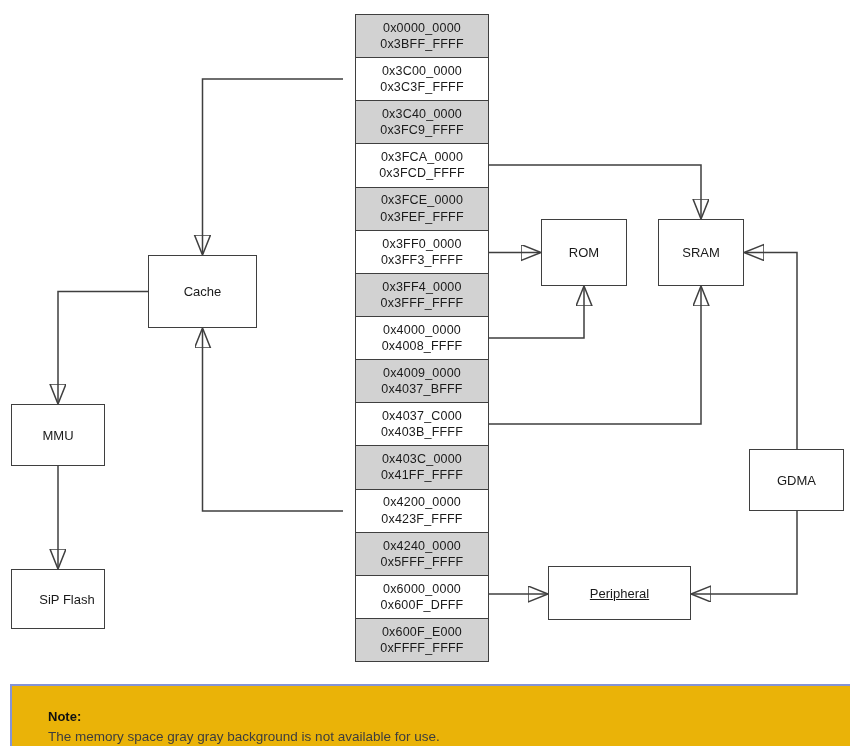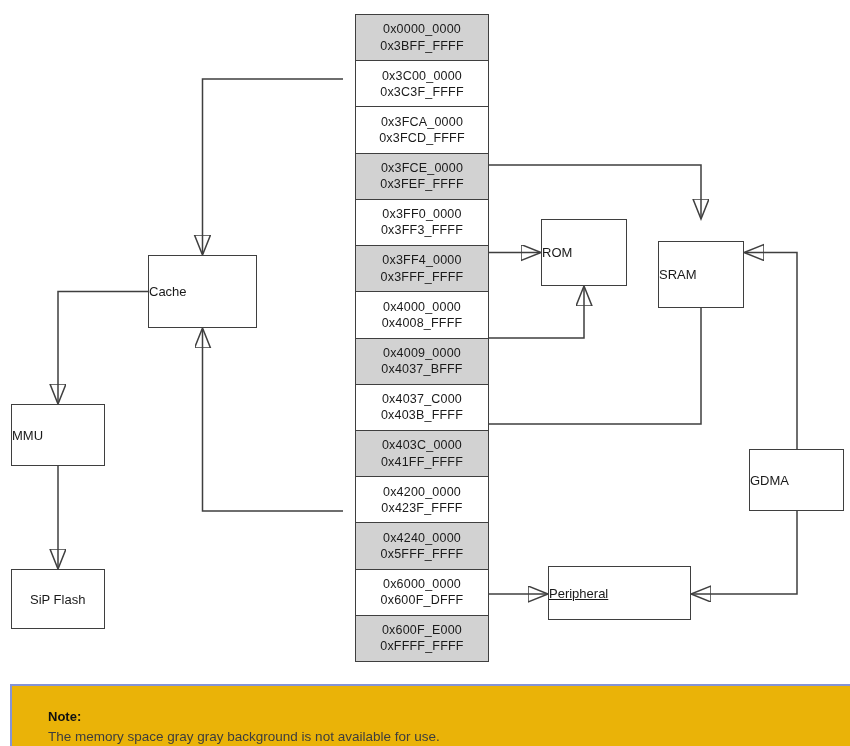--- a/index.html
+++ b/index.html
@@ -42,32 +42,32 @@
     line-height: 1.3;
     letter-spacing: 0.2px;
     background: var(--available-bg, #ffffff);
   }
   .mem-block:last-child { border-bottom: none; }
   .mem-block.unavailable { background: var(--unavailable-bg, #d2d2d2); }
 
   
   .comp-box {
     position: absolute;
-    display: flex; align-items: center; 
+    display: flex; align-items: center; justify-content: center;
     border: 1px solid var(--diagram-line, #3f3f3f);
     background: #ffffff;
     box-sizing: border-box;
     font-size: 13px;
     z-index: 2;
   }
   .box-cache      { left: 148px; top: 255px; width: 109px; height: 73px; }
   .box-mmu        { left:  11px; top: 404px; width:  94px; height: 62px; }
   .box-sip-flash  { left:  11px; top: 569px; width:  94px; height: 60px; padding-left: 18px; }
   .box-rom        { left: 541px; top: 219px; width:  86px; height: 67px; }
-  .box-sram       { left: 658px; top: 219px; width:  86px; height: 67px; margin-top: 22px; }
+  .box-sram       { left: 658px; top: 219px; width:  86px; height: 67px; }
   .box-gdma       { left: 749px; top: 449px; width:  95px; height: 62px; }
   .box-peripheral { left: 548px; top: 566px; width: 143px; height: 54px; text-decoration: underline; }
 
   
   .note-box {
     position: absolute;
     left: 10px; top: 684px;
     width: 831px; height: 52px;
     border: 2px solid var(--note-border, #8494d6);
     background: #eab308;
@@ -112,20 +112,24 @@
 
   <div class="memory-map">
     <div class="mem-block unavailable">
       <span>0x0000_0000</span>
       <span>0x3BFF_FFFF</span>
     </div>
     <div class="mem-block">
       <span>0x3C00_0000</span>
       <span>0x3C3F_FFFF</span>
     </div>
+    <div class="mem-block unavailable">
+      <span>0x3C40_0000</span>
+      <span>0x3FC9_FFFF</span>
+    </div>
     <div class="mem-block">
       <span>0x3FCA_0000</span>
       <span>0x3FCD_FFFF</span>
     </div>
     <div class="mem-block unavailable">
       <span>0x3FCE_0000</span>
       <span>0x3FEF_FFFF</span>
     </div>
     <div class="mem-block">
       <span>0x3FF0_0000</span>

